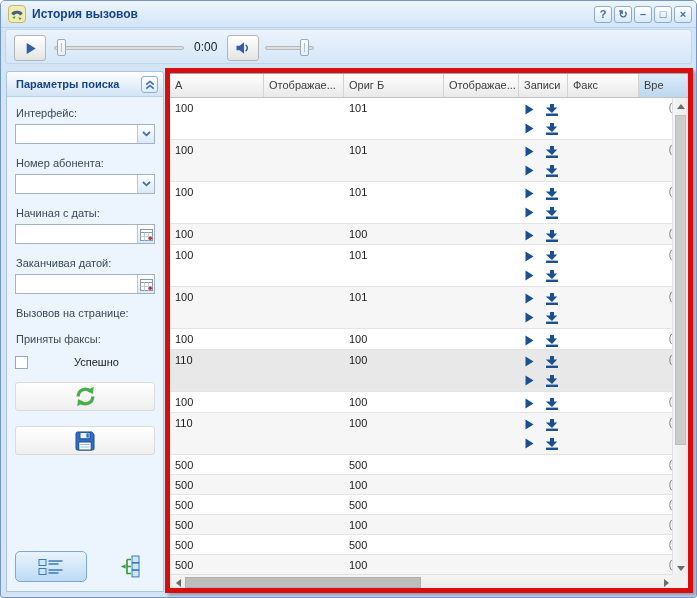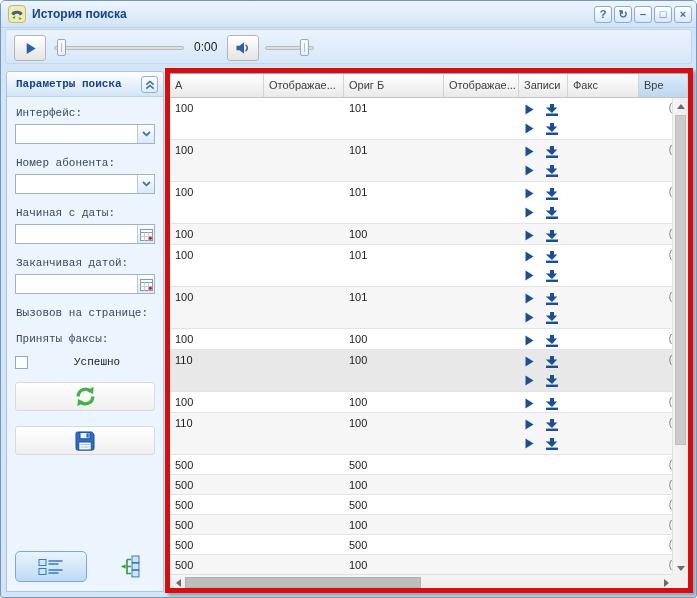--- a/index.html
+++ b/index.html
@@ -60,21 +60,21 @@
   .slider-thumb::after {
     content: ""; position: absolute; left: 3px; top: 3px; bottom: 3px; width: 1px; background: #aebfd4;
   }
   .seek-thumb { left: 51px; }
   .vol-thumb  { left: 294px; }
   .time-label { position: absolute; left: 188px; top: 10px; font-size: 12px; color: #1a1a1a; }
 
   
   .sidebar {
     position: absolute; left: 5px; top: 70px; width: 158px; height: 521px;
-    background: #ecf4fd; border: 1px solid #a9c4e4; border-radius: 3px 3px 0 0; font-family: Liberation Mono, monospace;
+    background: #ecf4fd; border: 1px solid #a9c4e4; border-radius: 3px 3px 0 0;
   }
   .sidebar-header {
     position: relative; height: 25px;
     background: linear-gradient(#fdfeff, #d2e4f6);
     border-bottom: 1px solid #bad1eb; border-radius: 3px 3px 0 0;
     line-height: 25px; padding-left: 9px;
     font-weight: bold; color: #15428b;
   }
   .collapse-btn {
     position: absolute; right: 5px; top: 4px; width: 17px; height: 17px;
@@ -179,21 +179,21 @@
 
 <div class="window">
 
   <div class="titlebar">
     <svg class="title-icon" viewBox="0 0 18 18">
       <rect x="0.5" y="0.5" width="17" height="17" rx="3.5" fill="#f1ecb4" stroke="#c2b870"></rect>
       <path d="M3.5 9 C3.5 4.6 14.5 4.6 14.5 9 L11.8 10.6 C11.3 8.2 6.7 8.2 6.2 10.6 Z" fill="#47617c"></path>
       <path d="M4.2 12.6 l3.4 -1.6 -1.2 2.9 z" fill="#3aa53a"></path>
       <path d="M13.8 13.6 l-3.4 -1.6 1.2 2.9 z" fill="#3aa53a"></path>
     </svg>
-    <span class="title-text">История поиска</span>
+    <span class="title-text">История вызовов</span>
     <div class="win-controls">
         <div class="win-btn">?</div>
         <div class="win-btn">↻</div>
         <div class="win-btn">–</div>
         <div class="win-btn">□</div>
         <div class="win-btn">×</div>
       </div>
   </div>
 
   <div class="player-bar">

